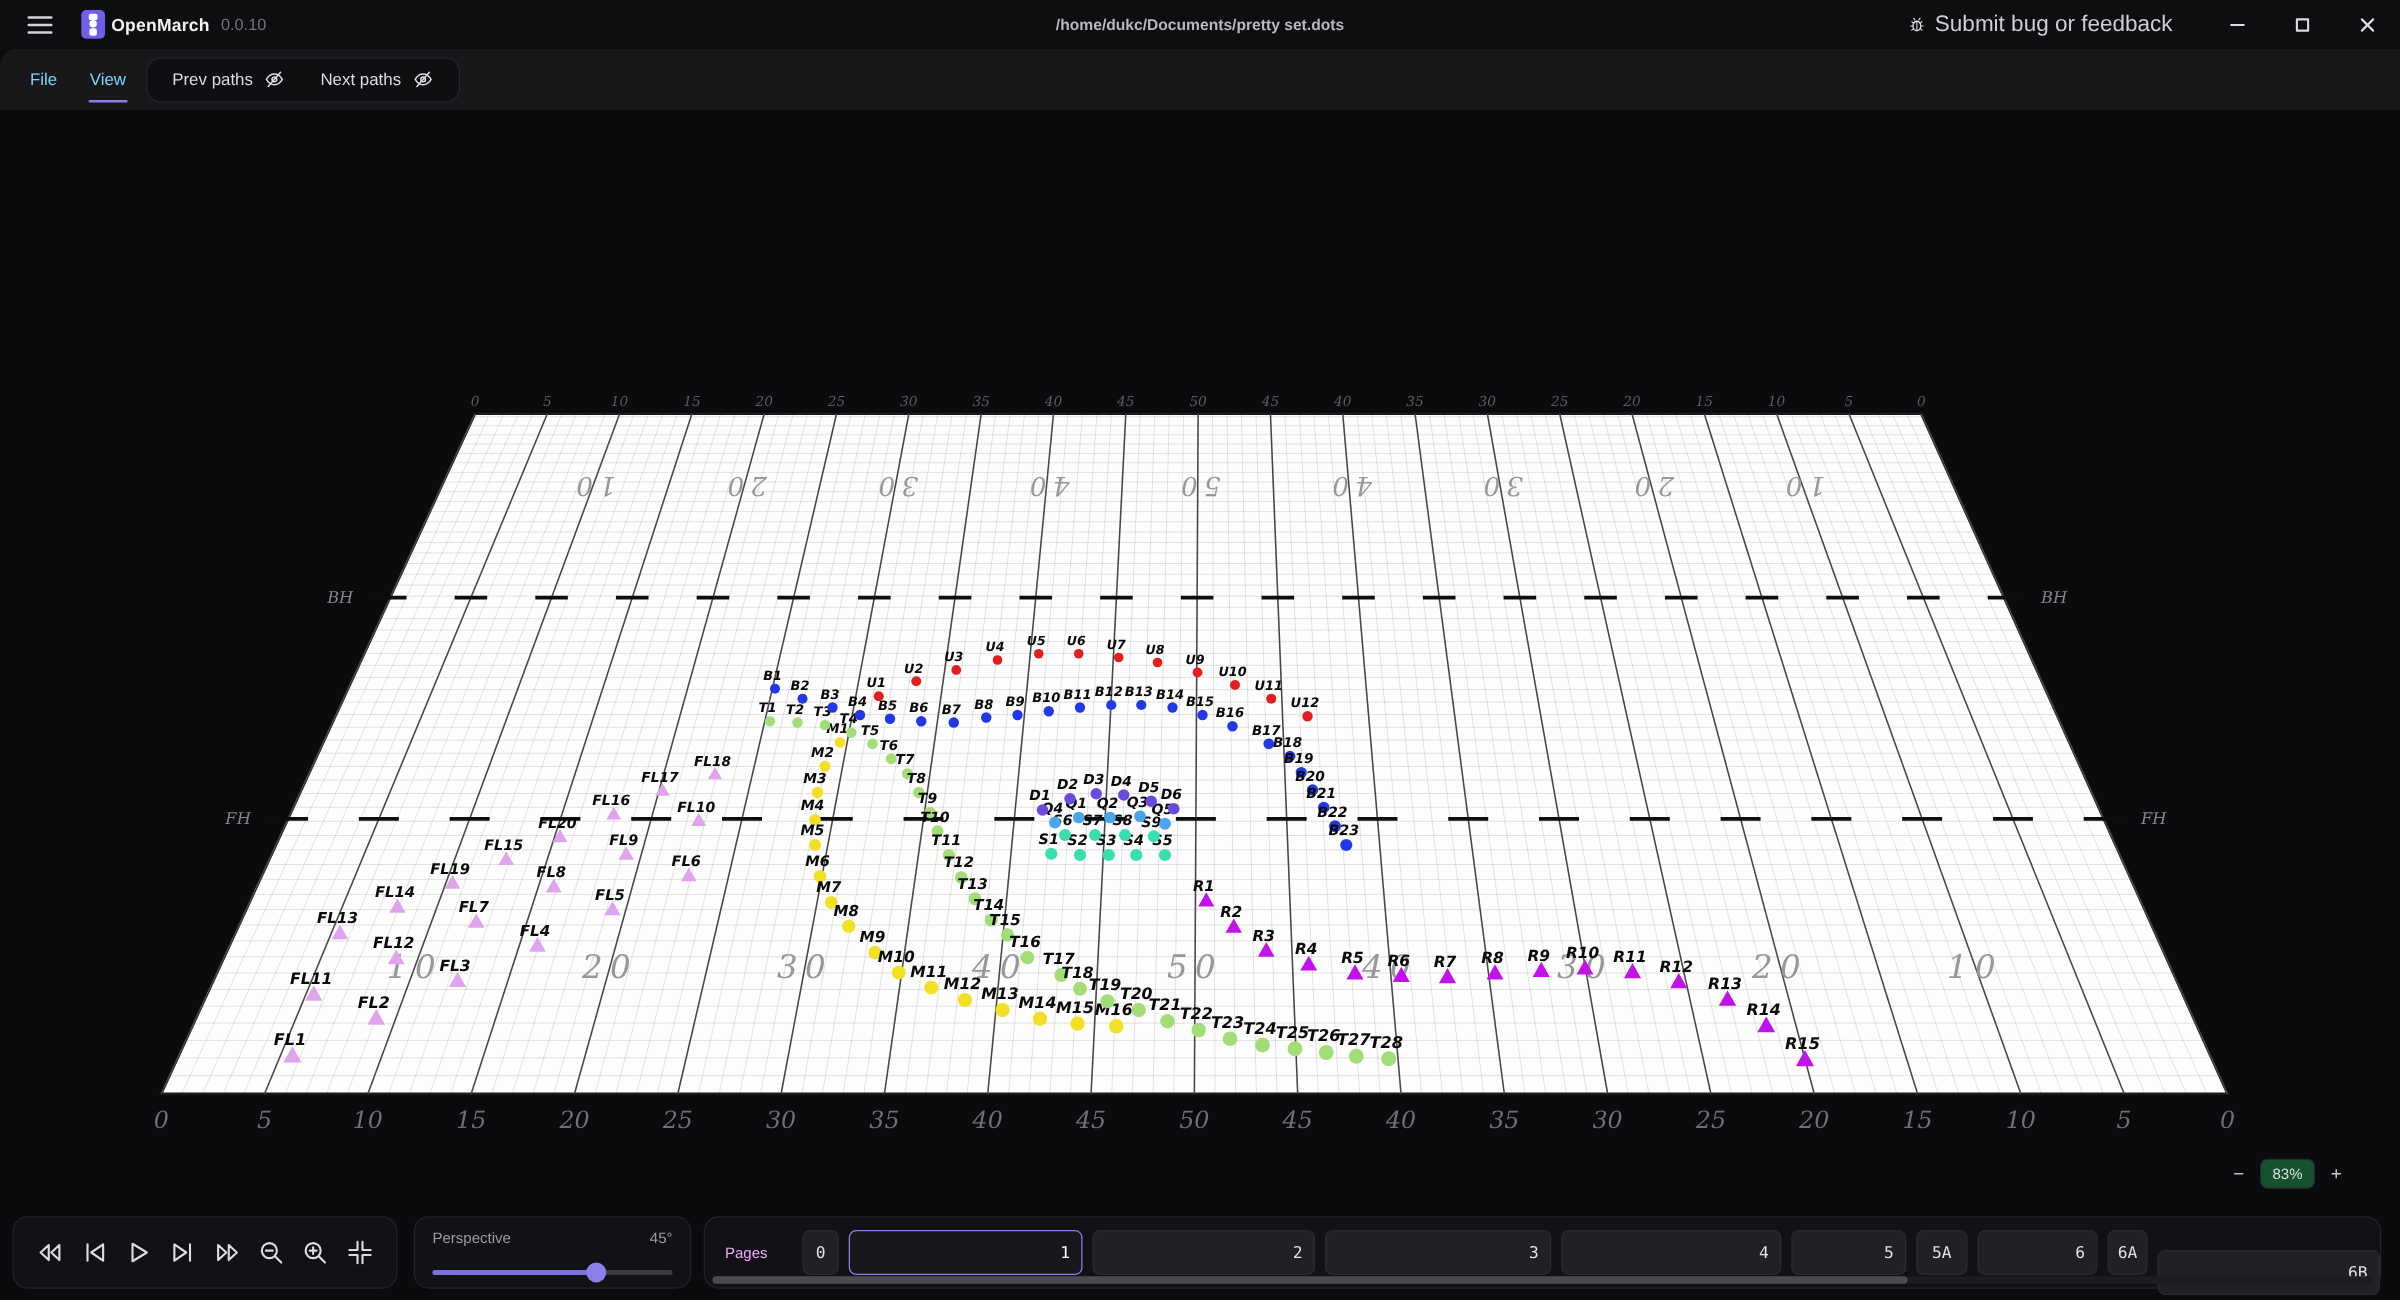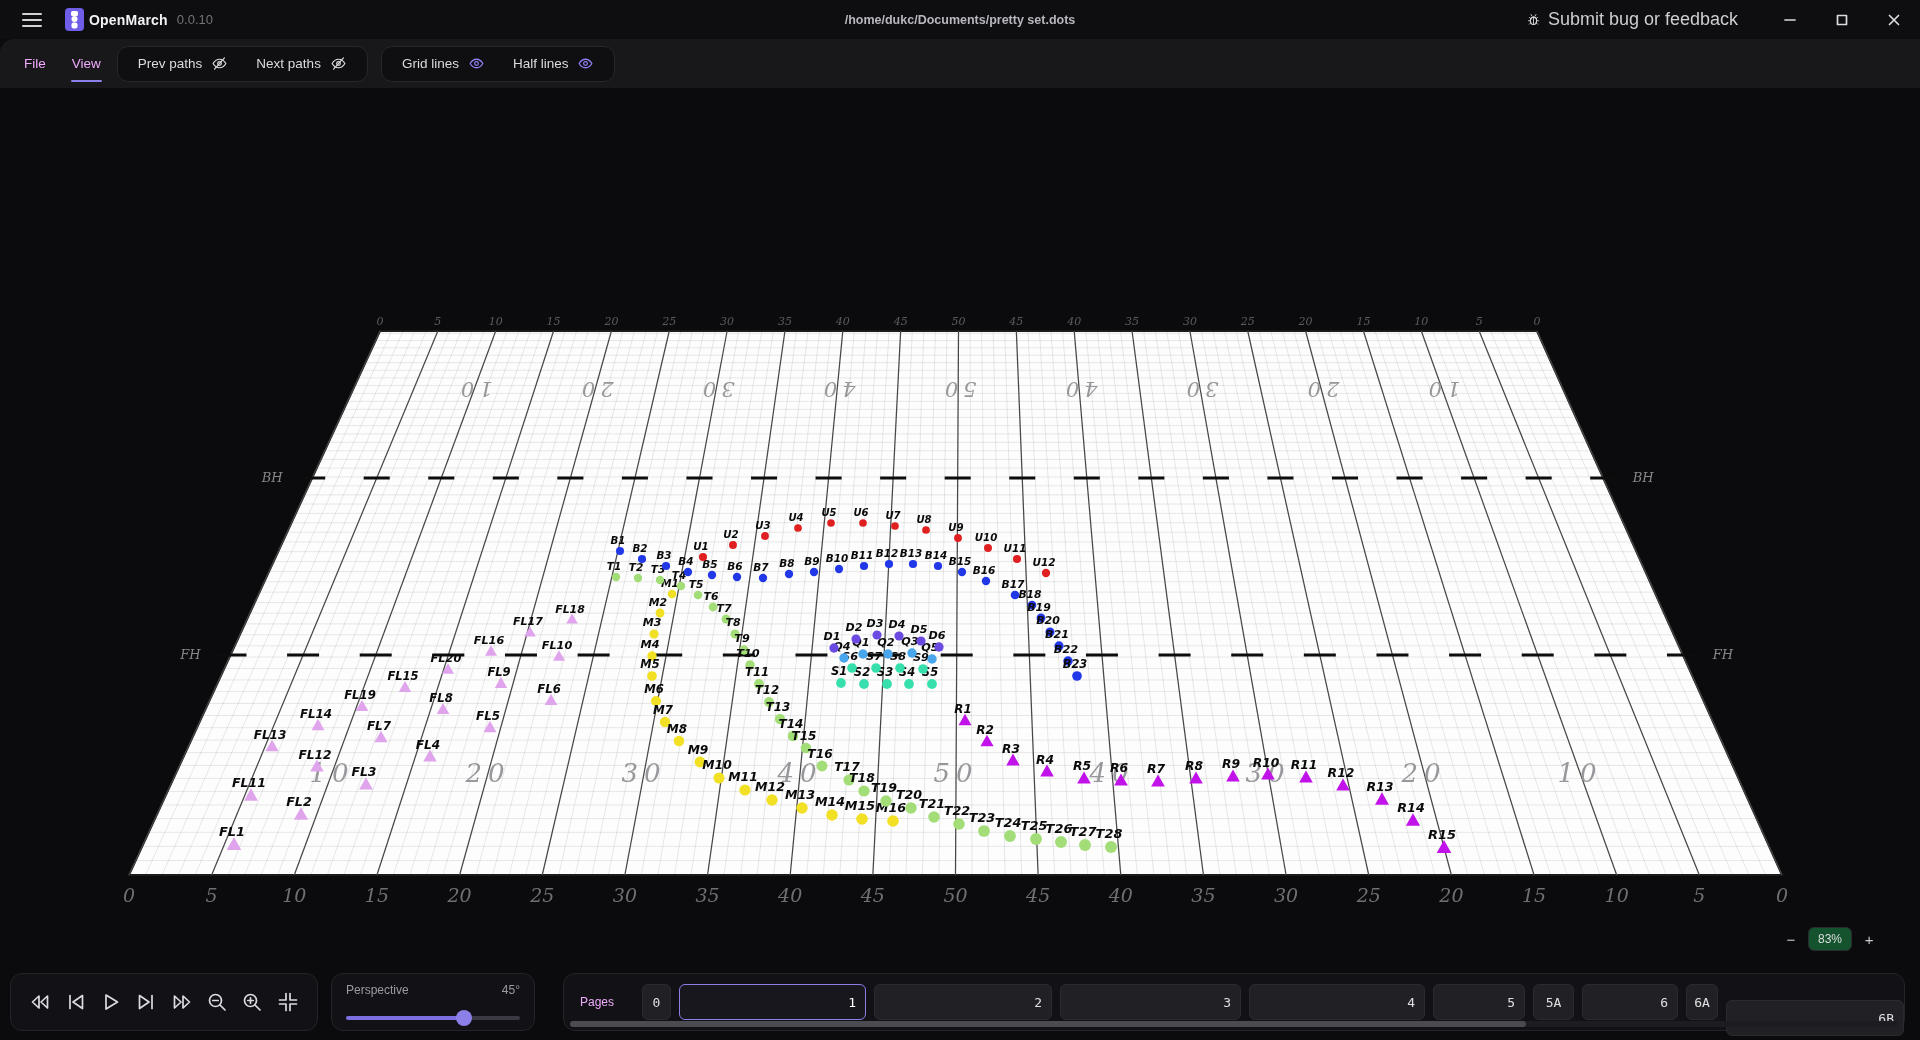--- a/index.html
+++ b/index.html
@@ -20,21 +20,21 @@
   .tb-right { position:absolute; right:0; top:0; height:39px; display:flex; align-items:center; }
   .feedback { display:flex; align-items:center; gap:7px; font-size:18px; color:#cdcdd2;
               background:none; border:none; cursor:pointer; }
   .winbtns { display:flex; margin-left:26px; }
   .winbtn { width:52px; height:39px; display:flex; align-items:center; justify-content:center;
             background:none; border:none; cursor:pointer; }
 
   
   .toolbar { position:absolute; left:0; top:39px; width:1920px; height:49px; background:#18181b;
              border-top-left-radius:14px; display:flex; align-items:center; z-index:25; }
-  .menu-item { font-size:13.5px; color:#f0abfc; padding:4px 2px; margin-left:22px; position:relative;
+  .menu-item { font-size:13.5px; color:#7dd3fc; padding:4px 2px; margin-left:22px; position:relative;
                background:none; border:none; cursor:pointer; }
   .menu-item.active::after { content:""; position:absolute; left:1px; right:1px; bottom:-7px;
                height:2px; background:#8b7fe8; border-radius:1px; }
   .tb-group { display:flex; align-items:flex-start; background:#0f0f12; border:1px solid #26262b;
               border-radius:11px; height:36px; margin-left:13px; padding:0 6px; }
   .tb-group:first-of-type { margin-left:14px; }
   .tb-item { display:flex; align-items:center; gap:9px; padding:0 14px; font-size:13.5px;
              color:#dcdce0; background:none; border:none; cursor:pointer; height:100%; }
 
   
@@ -50,21 +50,21 @@
 
   
   .bottombar { position:absolute; left:0; top:966px; width:1920px; height:74px; z-index:28; }
   .panel { position:absolute; top:7px; height:58px; background:#121216; border:1px solid #232329;
            border-radius:12px; }
   .playback { left:10px; width:308px; display:flex; align-items:center; justify-content:space-evenly;
               padding:0 8px; }
   .pb-btn { background:none; border:none; cursor:pointer; width:28px; height:28px; display:flex;
             align-items:center; justify-content:center; }
 
-  .perspective { left:331px; width:204px; padding:9px 14px 0 14px; }
+  .perspective { left:331px; width:222px; padding:9px 14px 0 14px; }
   .persp-head { display:flex; justify-content:space-between; font-size:12px; color:#9a9aa0; }
   .slider { position:relative; margin-top:13px; height:16px; cursor:pointer; }
   .slider .track { position:absolute; left:0; right:0; top:6px; height:4px; background:#3a3a42; border-radius:2px; }
   .slider .fill  { position:absolute; left:0; top:6px; height:4px; background:#7c6fe0; border-radius:2px; }
   .slider .thumb { position:absolute; top:0; width:16px; height:16px; background:#8b7fe8;
                    border-radius:50%; transform:translateX(-8px); }
 
   .pages { left:563px; width:1342px; display:flex; align-items:center; padding:0 8px 0 16px; }
   .pages-label { font-size:12px; color:#f0abfc; width:62px; flex:0 0 auto; }
   .pages-buttons { display:flex; gap:8px; align-items:center; flex:1; }
@@ -141,36 +141,20 @@
     <button class="tb-item">
       <span>Next paths</span>
       <svg width="17" height="17" viewBox="0 0 24 24">
         <path d="M3 12s3.5-6 9-6 9 6 9 6-3.5 6-9 6-9-6-9-6z" class="icon-stroke"></path>
         <circle cx="12" cy="12" r="2.6" class="icon-stroke"></circle>
         <line x1="5" y1="20" x2="19" y2="4" class="icon-stroke"></line>
       </svg>
     </button>
   </div>
 
-  <div class="tb-group">
-    <button class="tb-item">
-      <span>Grid lines</span>
-      <svg width="17" height="17" viewBox="0 0 24 24">
-        <path d="M3 12s3.5-6 9-6 9 6 9 6-3.5 6-9 6-9-6-9-6z" fill="none" stroke="#8d7ff0" stroke-width="1.8" stroke-linejoin="round"></path>
-        <circle cx="12" cy="12" r="2.6" fill="none" stroke="#8d7ff0" stroke-width="1.8"></circle>
-      </svg>
-    </button>
-    <button class="tb-item">
-      <span>Half lines</span>
-      <svg width="17" height="17" viewBox="0 0 24 24">
-        <path d="M3 12s3.5-6 9-6 9 6 9 6-3.5 6-9 6-9-6-9-6z" fill="none" stroke="#8d7ff0" stroke-width="1.8" stroke-linejoin="round"></path>
-        <circle cx="12" cy="12" r="2.6" fill="none" stroke="#8d7ff0" stroke-width="1.8"></circle>
-      </svg>
-    </button>
-  </div>
 </div>
 
 <div class="canvas">
   <svg id="field-svg" width="1920" height="1040" viewBox="0 0 1920 1040">
       <polygon points="379.99999999999994,331 1537,331 1782,875 129,875" fill="#fdfdfd" stroke="#1a1a1a" stroke-width="2"></polygon>
       <line x1="135.67059385862845" y1="860.5426172944466" x2="1775.4888625682709" y2="860.5426172944466" stroke="#000000" stroke-opacity="0.13" stroke-width="0.7"></line>
       <line x1="142.23564103631546" y1="846.313989148384" x2="1769.080748789254" y2="846.313989148384" stroke="#000000" stroke-opacity="0.13" stroke-width="0.7"></line>
       <line x1="148.69762691758498" y1="832.3087289116881" x2="1762.7732326900066" y2="832.3087289116881" stroke="#000000" stroke-opacity="0.13" stroke-width="0.7"></line>
       <line x1="155.0589594611506" y1="818.5216177415701" x2="1756.563963872582" y2="818.5216177415701" stroke="#000000" stroke-opacity="0.13" stroke-width="0.7"></line>
       <line x1="161.32197219161952" y1="804.9475981185617" x2="1750.4506645938375" y2="804.9475981185617" stroke="#000000" stroke-opacity="0.13" stroke-width="0.7"></line>

